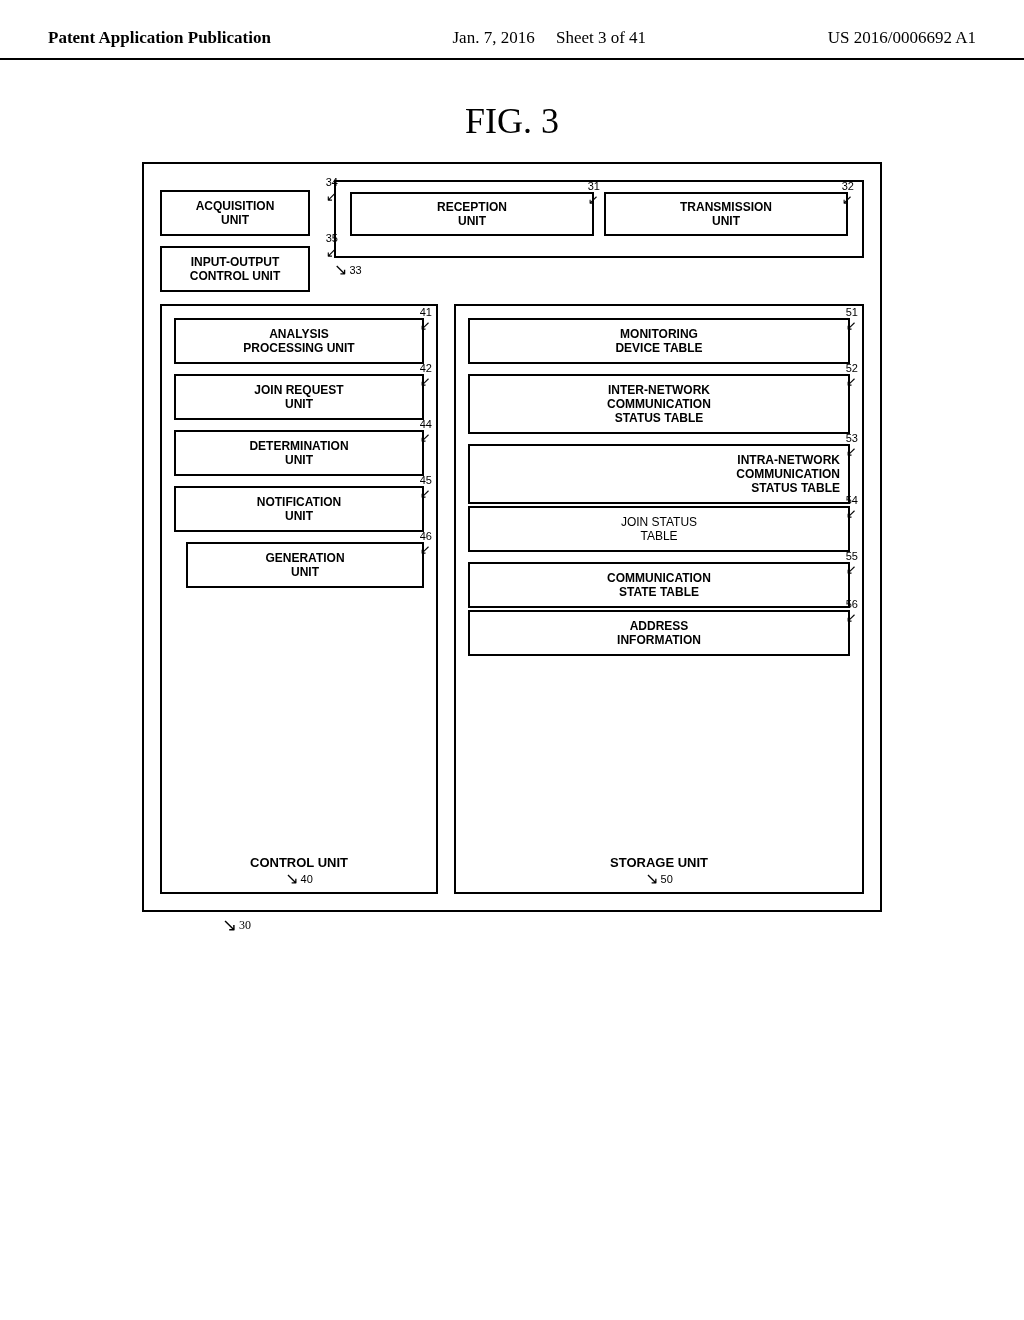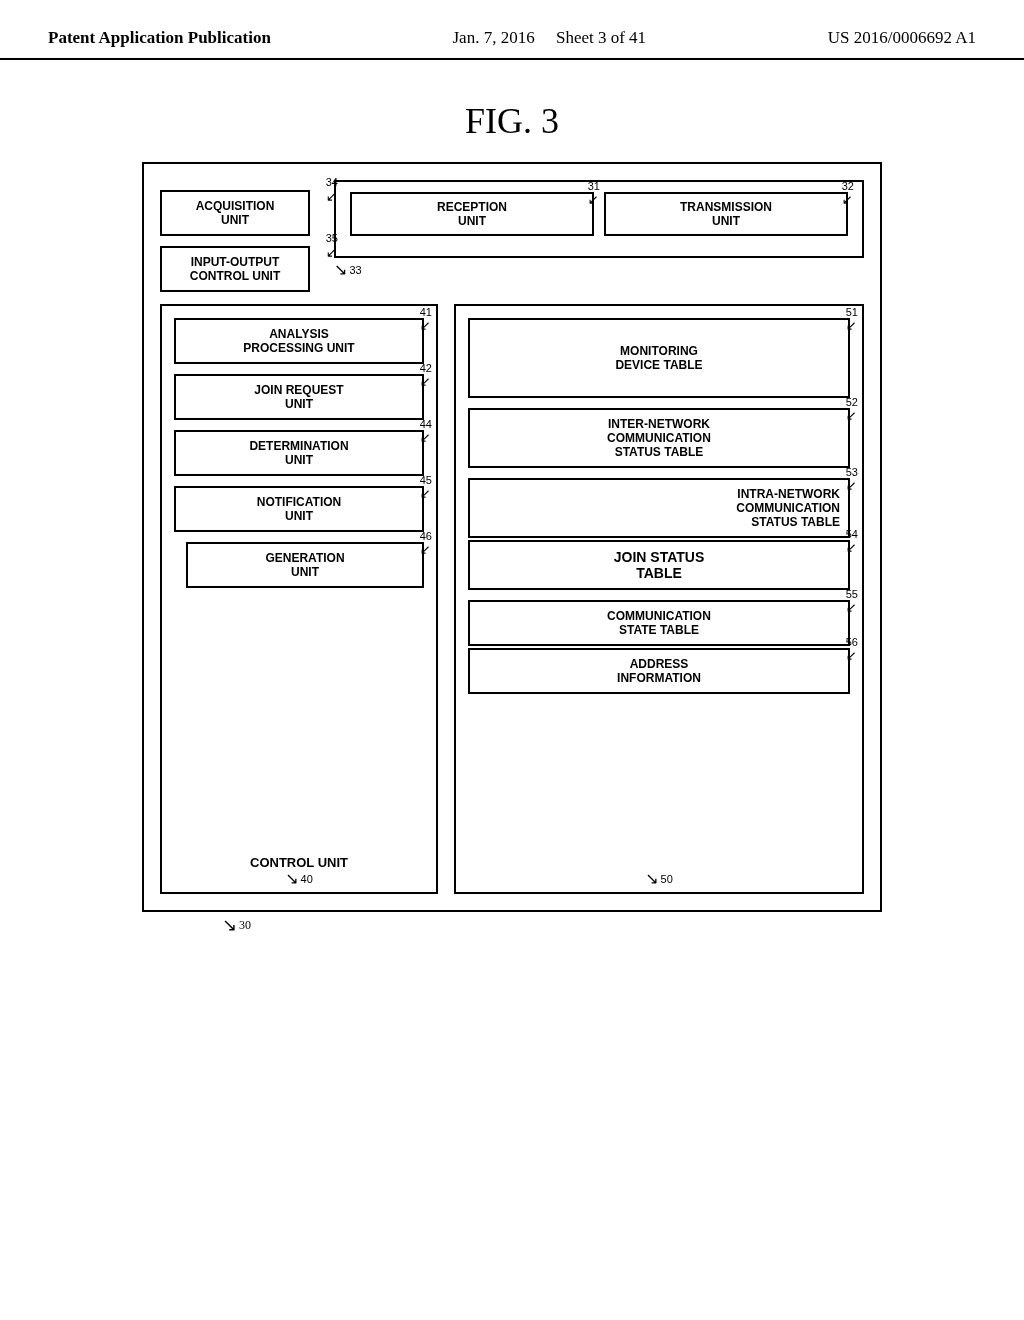--- a/index.html
+++ b/index.html
@@ -135,60 +135,63 @@
         <div style="position:absolute;bottom:4px;left:50%;transform:translateX(-50%);display:flex;align-items:center;font-size:11px;">
           <span style="font-size:16px;margin-right:2px;">↘</span>
           <span>40</span>
         </div>
       </div>
 
       <div style="border:2px solid #000;flex:1;padding:12px 12px 48px 12px;position:relative;min-height:590px;">
 
         <div style="position:relative;margin-bottom:10px;">
           <div style="font-size:11px;position:absolute;right:-8px;top:-12px;">51<br><span style="font-size:13px;">↙</span></div>
-          <div style="border:2px solid #000;padding:24px 8px;text-align:center;font-size:12px;font-weight:bold;">
+          <div style="border:2px solid #000;padding:7px 8px;text-align:center;font-size:12px;font-weight:bold;">
             MONITORING<br>DEVICE TABLE
           </div>
         </div>
 
         <div style="position:relative;margin-bottom:10px;">
           <div style="font-size:11px;position:absolute;right:-8px;top:-12px;">52<br><span style="font-size:13px;">↙</span></div>
           <div style="border:2px solid #000;padding:7px 8px;text-align:center;font-size:12px;font-weight:bold;">
             INTER-NETWORK<br>COMMUNICATION<br>STATUS TABLE
           </div>
         </div>
 
         <div style="position:relative;margin-bottom:2px;">
           <div style="font-size:11px;position:absolute;right:-8px;top:-12px;">53<br><span style="font-size:13px;">↙</span></div>
           <div style="border:2px solid #000;padding:7px 8px;text-align:right;font-size:12px;font-weight:bold;">
             INTRA-NETWORK<br>COMMUNICATION<br>STATUS TABLE
           </div>
         </div>
 
         <div style="position:relative;margin-bottom:10px;">
           <div style="font-size:11px;position:absolute;right:-8px;top:-12px;">54<br><span style="font-size:13px;">↙</span></div>
-          <div style="border:2px solid #000;padding:7px 8px;text-align:center;font-size:14px;font-weight:bold;">
+          <div style="border:2px solid #000;padding:7px 8px;text-align:center;font-size:12px;font-weight:normal;">
             JOIN STATUS<br>TABLE
           </div>
         </div>
 
         <div style="position:relative;margin-bottom:2px;">
           <div style="font-size:11px;position:absolute;right:-8px;top:-12px;">55<br><span style="font-size:13px;">↙</span></div>
           <div style="border:2px solid #000;padding:7px 8px;text-align:center;font-size:12px;font-weight:bold;">
             COMMUNICATION<br>STATE TABLE
           </div>
         </div>
 
         <div style="position:relative;margin-bottom:10px;">
           <div style="font-size:11px;position:absolute;right:-8px;top:-12px;">56<br><span style="font-size:13px;">↙</span></div>
           <div style="border:2px solid #000;padding:7px 8px;text-align:center;font-size:12px;font-weight:bold;">
             ADDRESS<br>INFORMATION
           </div>
         </div>
 
+        <div style="position:absolute;bottom:22px;left:0;right:0;text-align:center;font-size:13px;font-weight:bold;">
+          <span>STORAGE UNIT</span>
+        </div>
 
         <div style="position:absolute;bottom:4px;left:50%;transform:translateX(-50%);display:flex;align-items:center;font-size:11px;">
           <span style="font-size:16px;margin-right:2px;">↘</span>
           <span>50</span>
         </div>
       </div>
 
     </div>
 
   </div>

